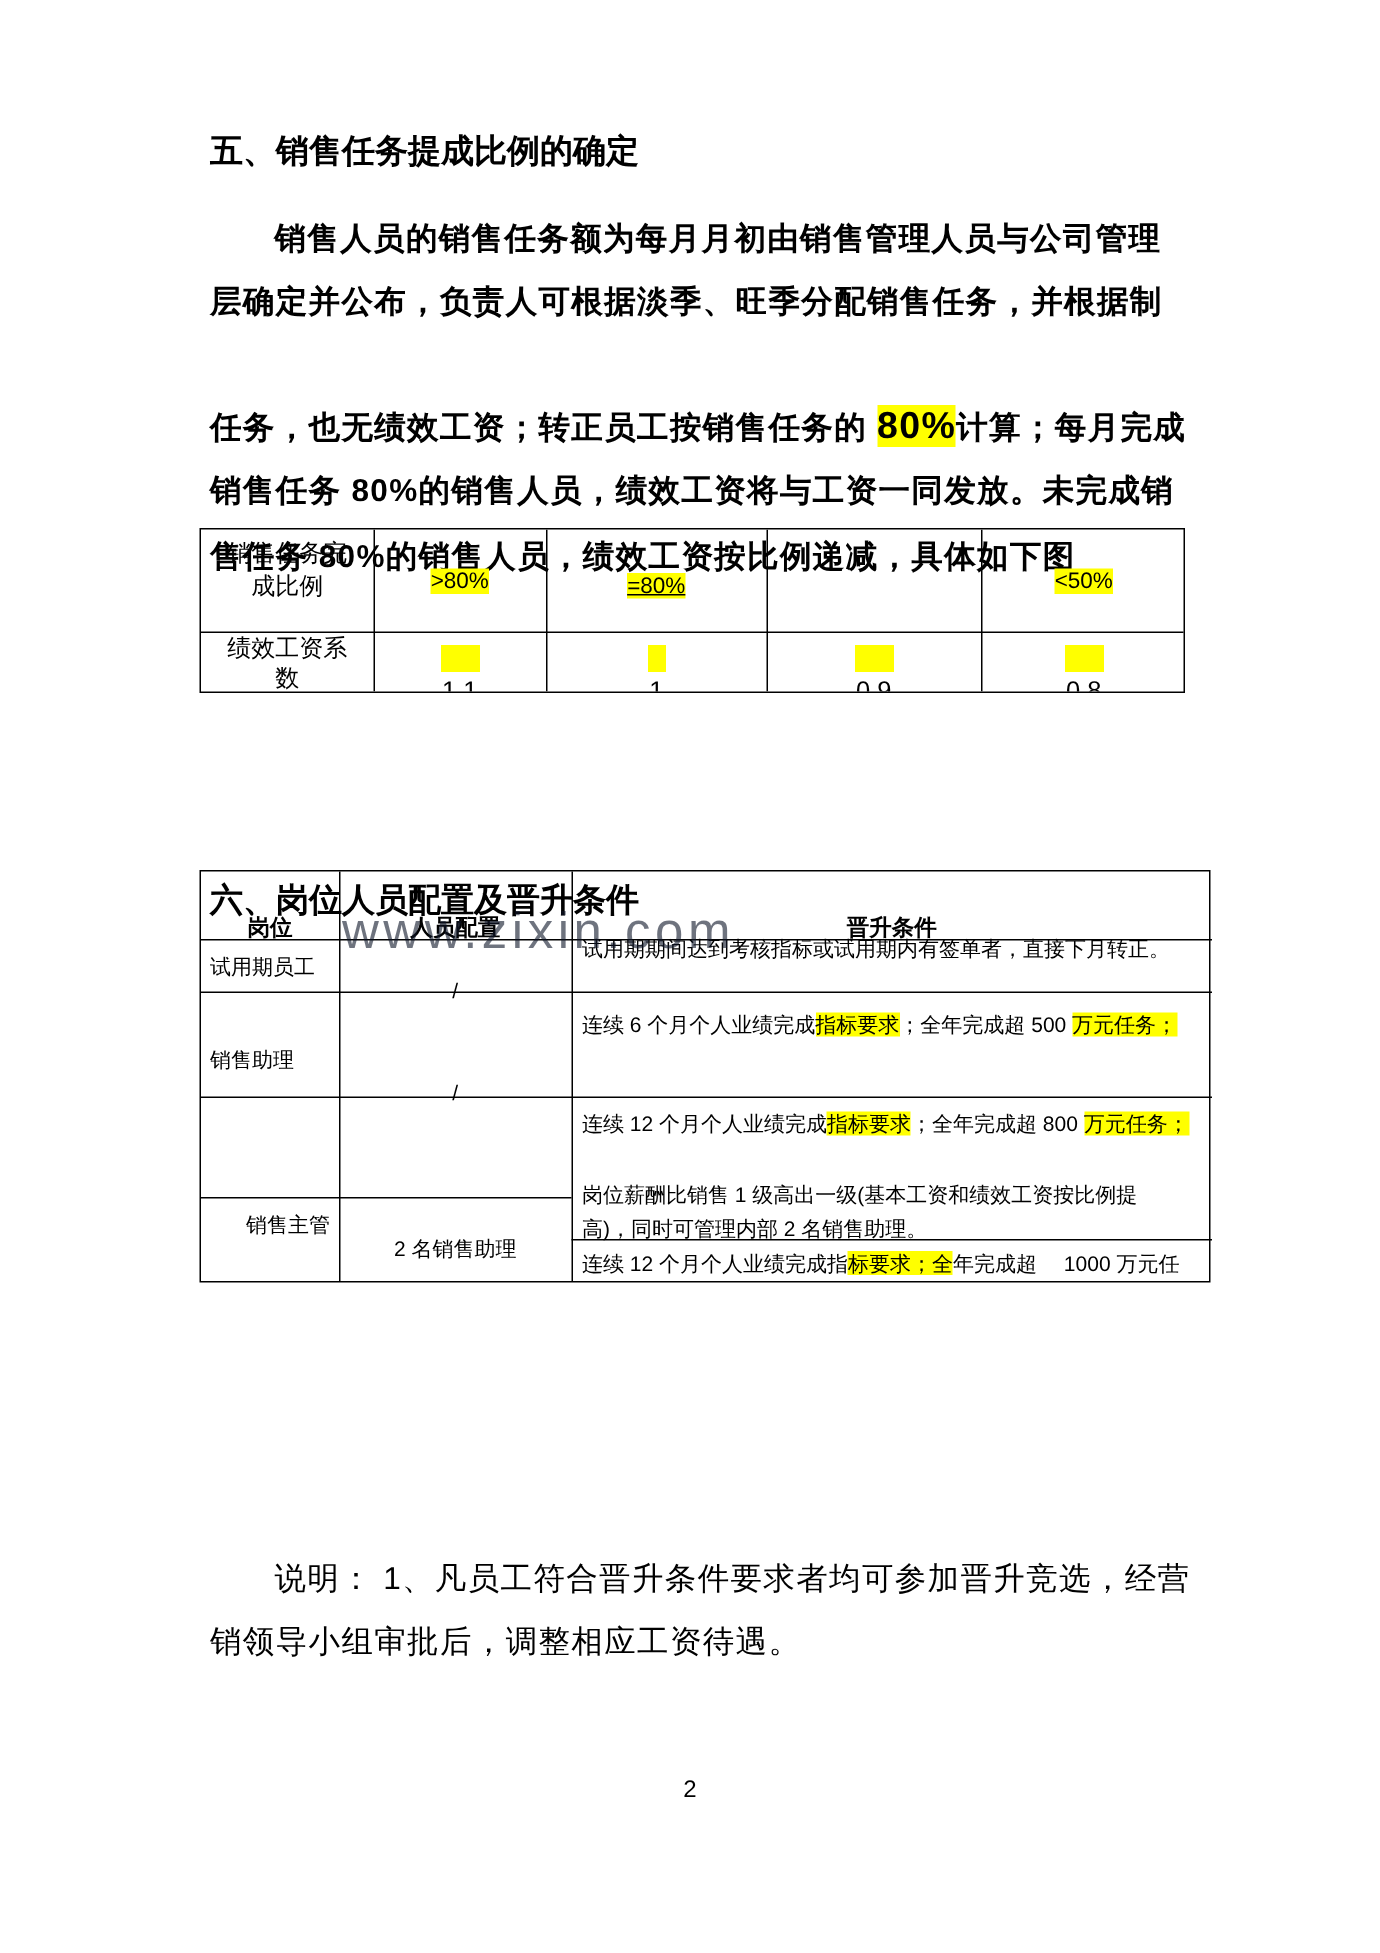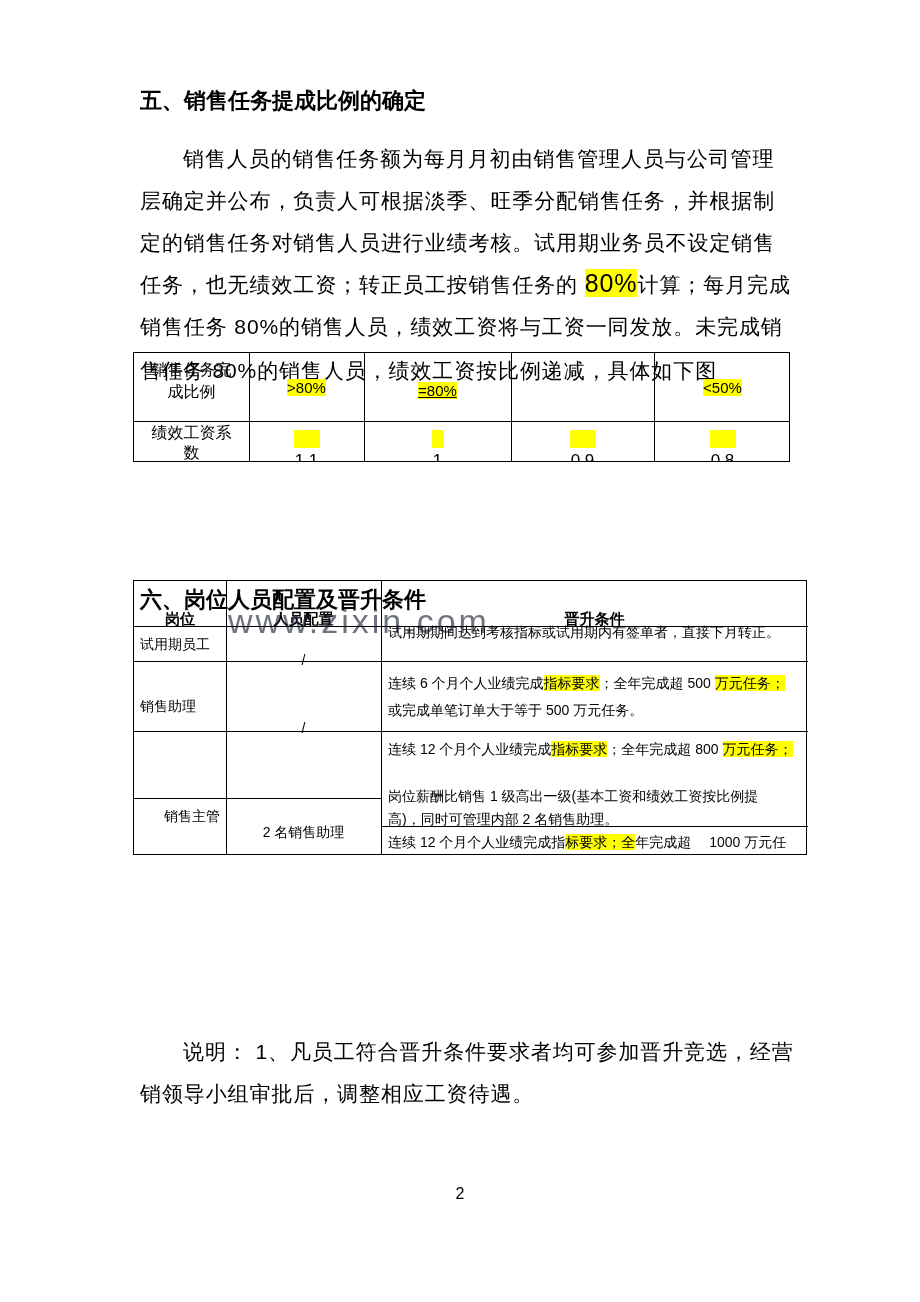--- a/index.html
+++ b/index.html
@@ -2,21 +2,21 @@
 <html><head>
 <meta charset="utf-8">
 <style>
   * { margin:0; padding:0; box-sizing:border-box; }
   html,body { background:#ffffff; }
   .pg {
     position:relative; width:920px; height:1302px; background:#fff;
     font-family:"Liberation Sans","DejaVu Sans",sans-serif; color:#000; overflow:hidden;
   }
   .h1a { position:absolute; font-size:22px; font-weight:bold; white-space:nowrap; }
-  .pl  { position:absolute; font-size:21px; letter-spacing:0.9px; white-space:nowrap; z-index:1; }
+  .pl  { position:absolute; font-size:21px; letter-spacing:0.9px; white-space:nowrap; z-index:1;font-weight:bold; }
   .hl  { background:#ffff00; }
   .big { font-size:25px; line-height:21px; }
   .wm  { position:absolute; left:228px; top:602px; font-size:34px; letter-spacing:3px;
          color:#0f172a; opacity:0.6; z-index:6; white-space:nowrap; }
   .vln { position:absolute; top:0; bottom:0; width:1px; background:#000; }
   .hln { position:absolute; height:1px; background:#000; }
   .t1  { position:absolute; left:133px; top:352px; width:657px; height:110px;
          border:1px solid #000; overflow:hidden; z-index:2; background:transparent; }
   .t1c { position:absolute; text-align:center; font-size:15px; line-height:21px; white-space:nowrap; }
   .t1h { font-size:16px; line-height:22px; }
@@ -34,21 +34,20 @@
 <body>
 
 <div class="pg">
 
   <div class="wm">www.zixin.com</div>
 
   <div class="h1a" style="left:140px; top:86px;">五、销售任务提成比例的确定</div>
 
   <div class="pl" style="left:183px; top:145px;">销售人员的销售任务额为每月月初由销售管理人员与公司管理</div>
   <div class="pl" style="left:140px; top:187px;">层确定并公布，负责人可根据淡季、旺季分配销售任务，并根据制</div>
-  <div class="pl" style="left:140px; top:229px;">定的销售任务对销售人员进行业绩考核。试用期业务员不设定销售</div>
   <div class="pl" style="left:140px; top:271px;"><span>任务，也无绩效工资；转正员工按销售任务的 </span><span class="hl big">80%</span><span>计算；每月完成</span></div>
   <div class="pl" style="left:140px; top:313px;">销售任务 80%的销售人员，绩效工资将与工资一同发放。未完成销</div>
   <div class="pl" style="left:140px; top:357px;">售任务 80%的销售人员，绩效工资按比例递减，具体如下图</div>
 
   <div class="t1">
     <div class="vln" style="left:115px;"></div>
     <div class="vln" style="left:230px;"></div>
     <div class="vln" style="left:377px;"></div>
     <div class="vln" style="left:520px;"></div>
     <div class="hln" style="top:68px; left:0; width:657px;"></div>
@@ -98,21 +97,20 @@
     <div class="t2c hdr ctr" style="left:92px; top:12px; width:155px;">人员配置</div>
     <div class="t2c hdr ctr" style="left:247px; top:12px; width:427px;">晋升条件</div>
 
     <div class="t2c" style="left:6px; top:53px;">试用期员工</div>
     <div class="t2c ctr" style="left:92px; top:53px; width:155px;">/</div>
     <div class="t2c" style="left:254px; top:41px;">试用期期间达到考核指标或试用期内有签单者，直接下月转正。</div>
 
     <div class="t2c" style="left:6px; top:115px;">销售助理</div>
     <div class="t2c ctr" style="left:92px; top:121px; width:155px;">/</div>
     <div class="t2c" style="left:254px; top:92px;"><span>连续 6 个月个人业绩完成</span><span class="hl">指标要求</span><span>；全年完成超 500 </span><span class="hl">万元任务；</span></div>
-    <div class="t2c" style="left:254px; top:119px;">或完成单笔订单大于等于 500 万元任务。</div>
 
     <div class="t2c" style="left:254px; top:158px;"><span>连续 12 个月个人业绩完成</span><span class="hl">指标要求</span><span>；全年完成超 800 </span><span class="hl">万元任务；</span></div>
     <div class="t2c" style="left:254px; top:205px;">岗位薪酬比销售 1 级高出一级(基本工资和绩效工资按比例提</div>
     <div class="t2c" style="left:254px; top:228px;">高)，同时可管理内部 2 名销售助理。</div>
 
     <div class="t2c" style="left:6px; top:225px;margin-left:24px;">销售主管</div>
     <div class="t2c ctr" style="left:92px; top:225px; width:155px;">2 名销售助理</div>
     <div class="t2c" style="left:254px; top:251px;"><span>连续 12 个月个人业绩完成指</span><span class="hl">标要求；全</span><span>年完成超　 1000 万元任</span></div>
   </div>
 

